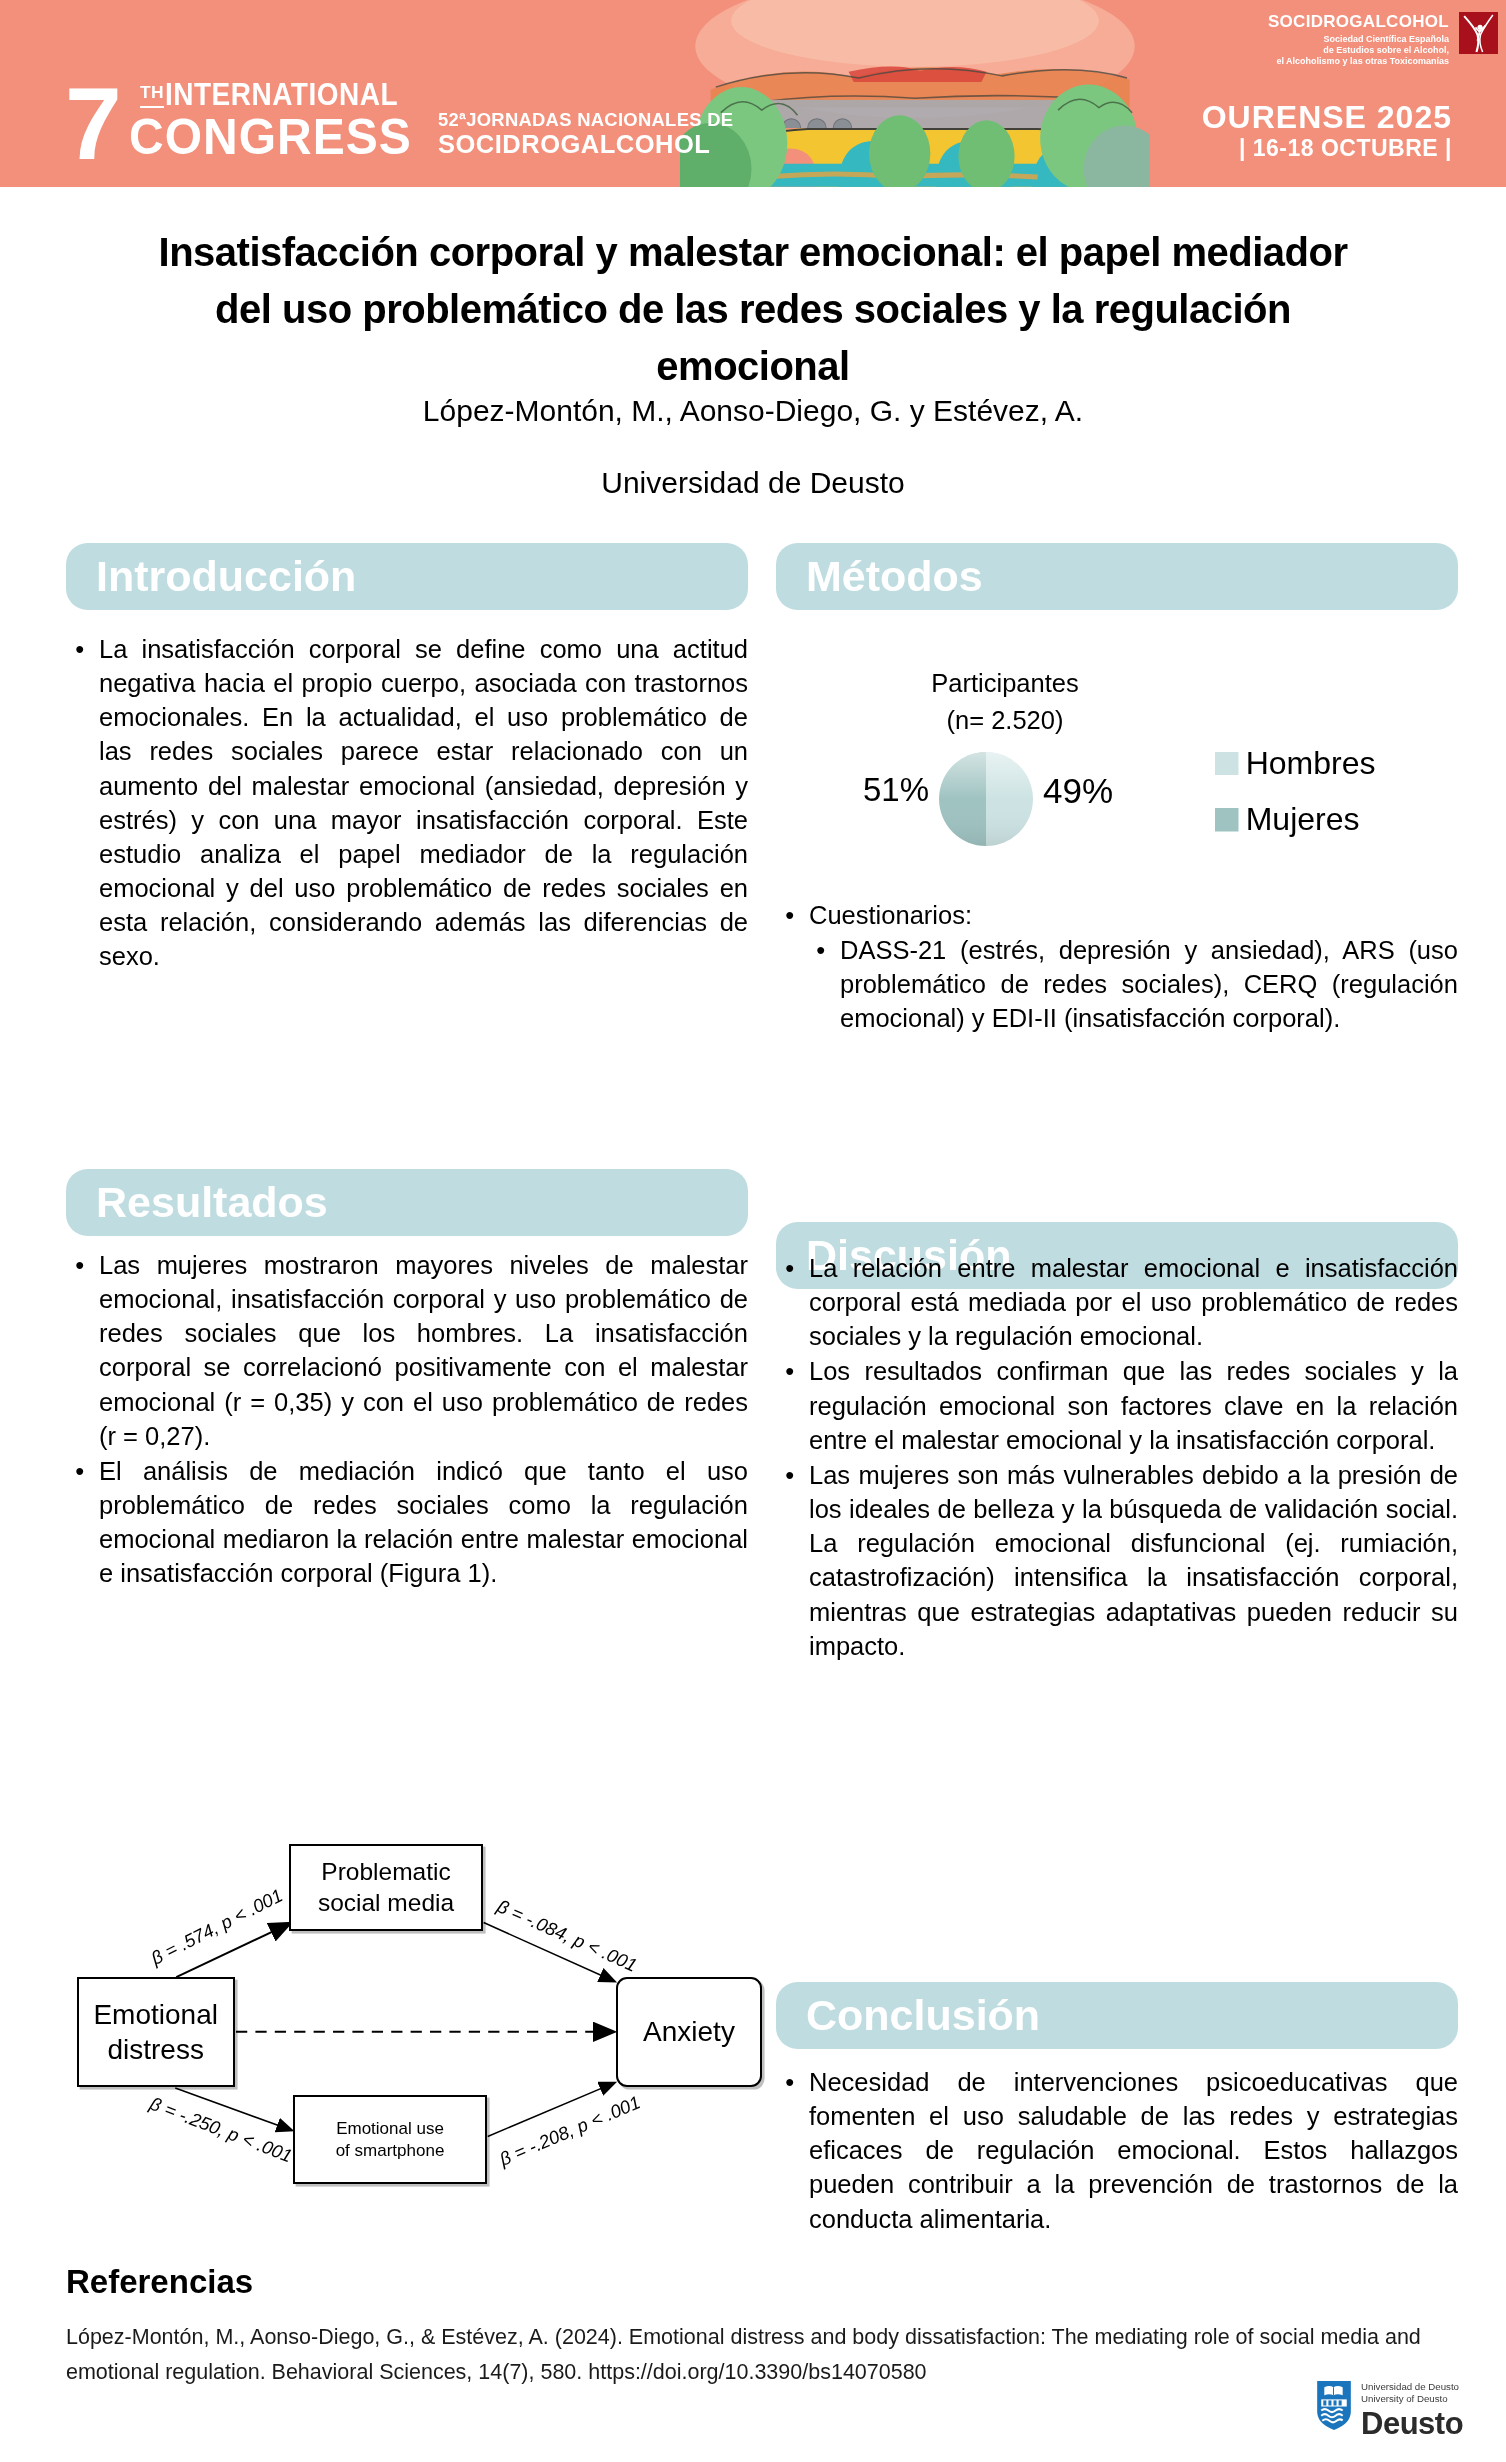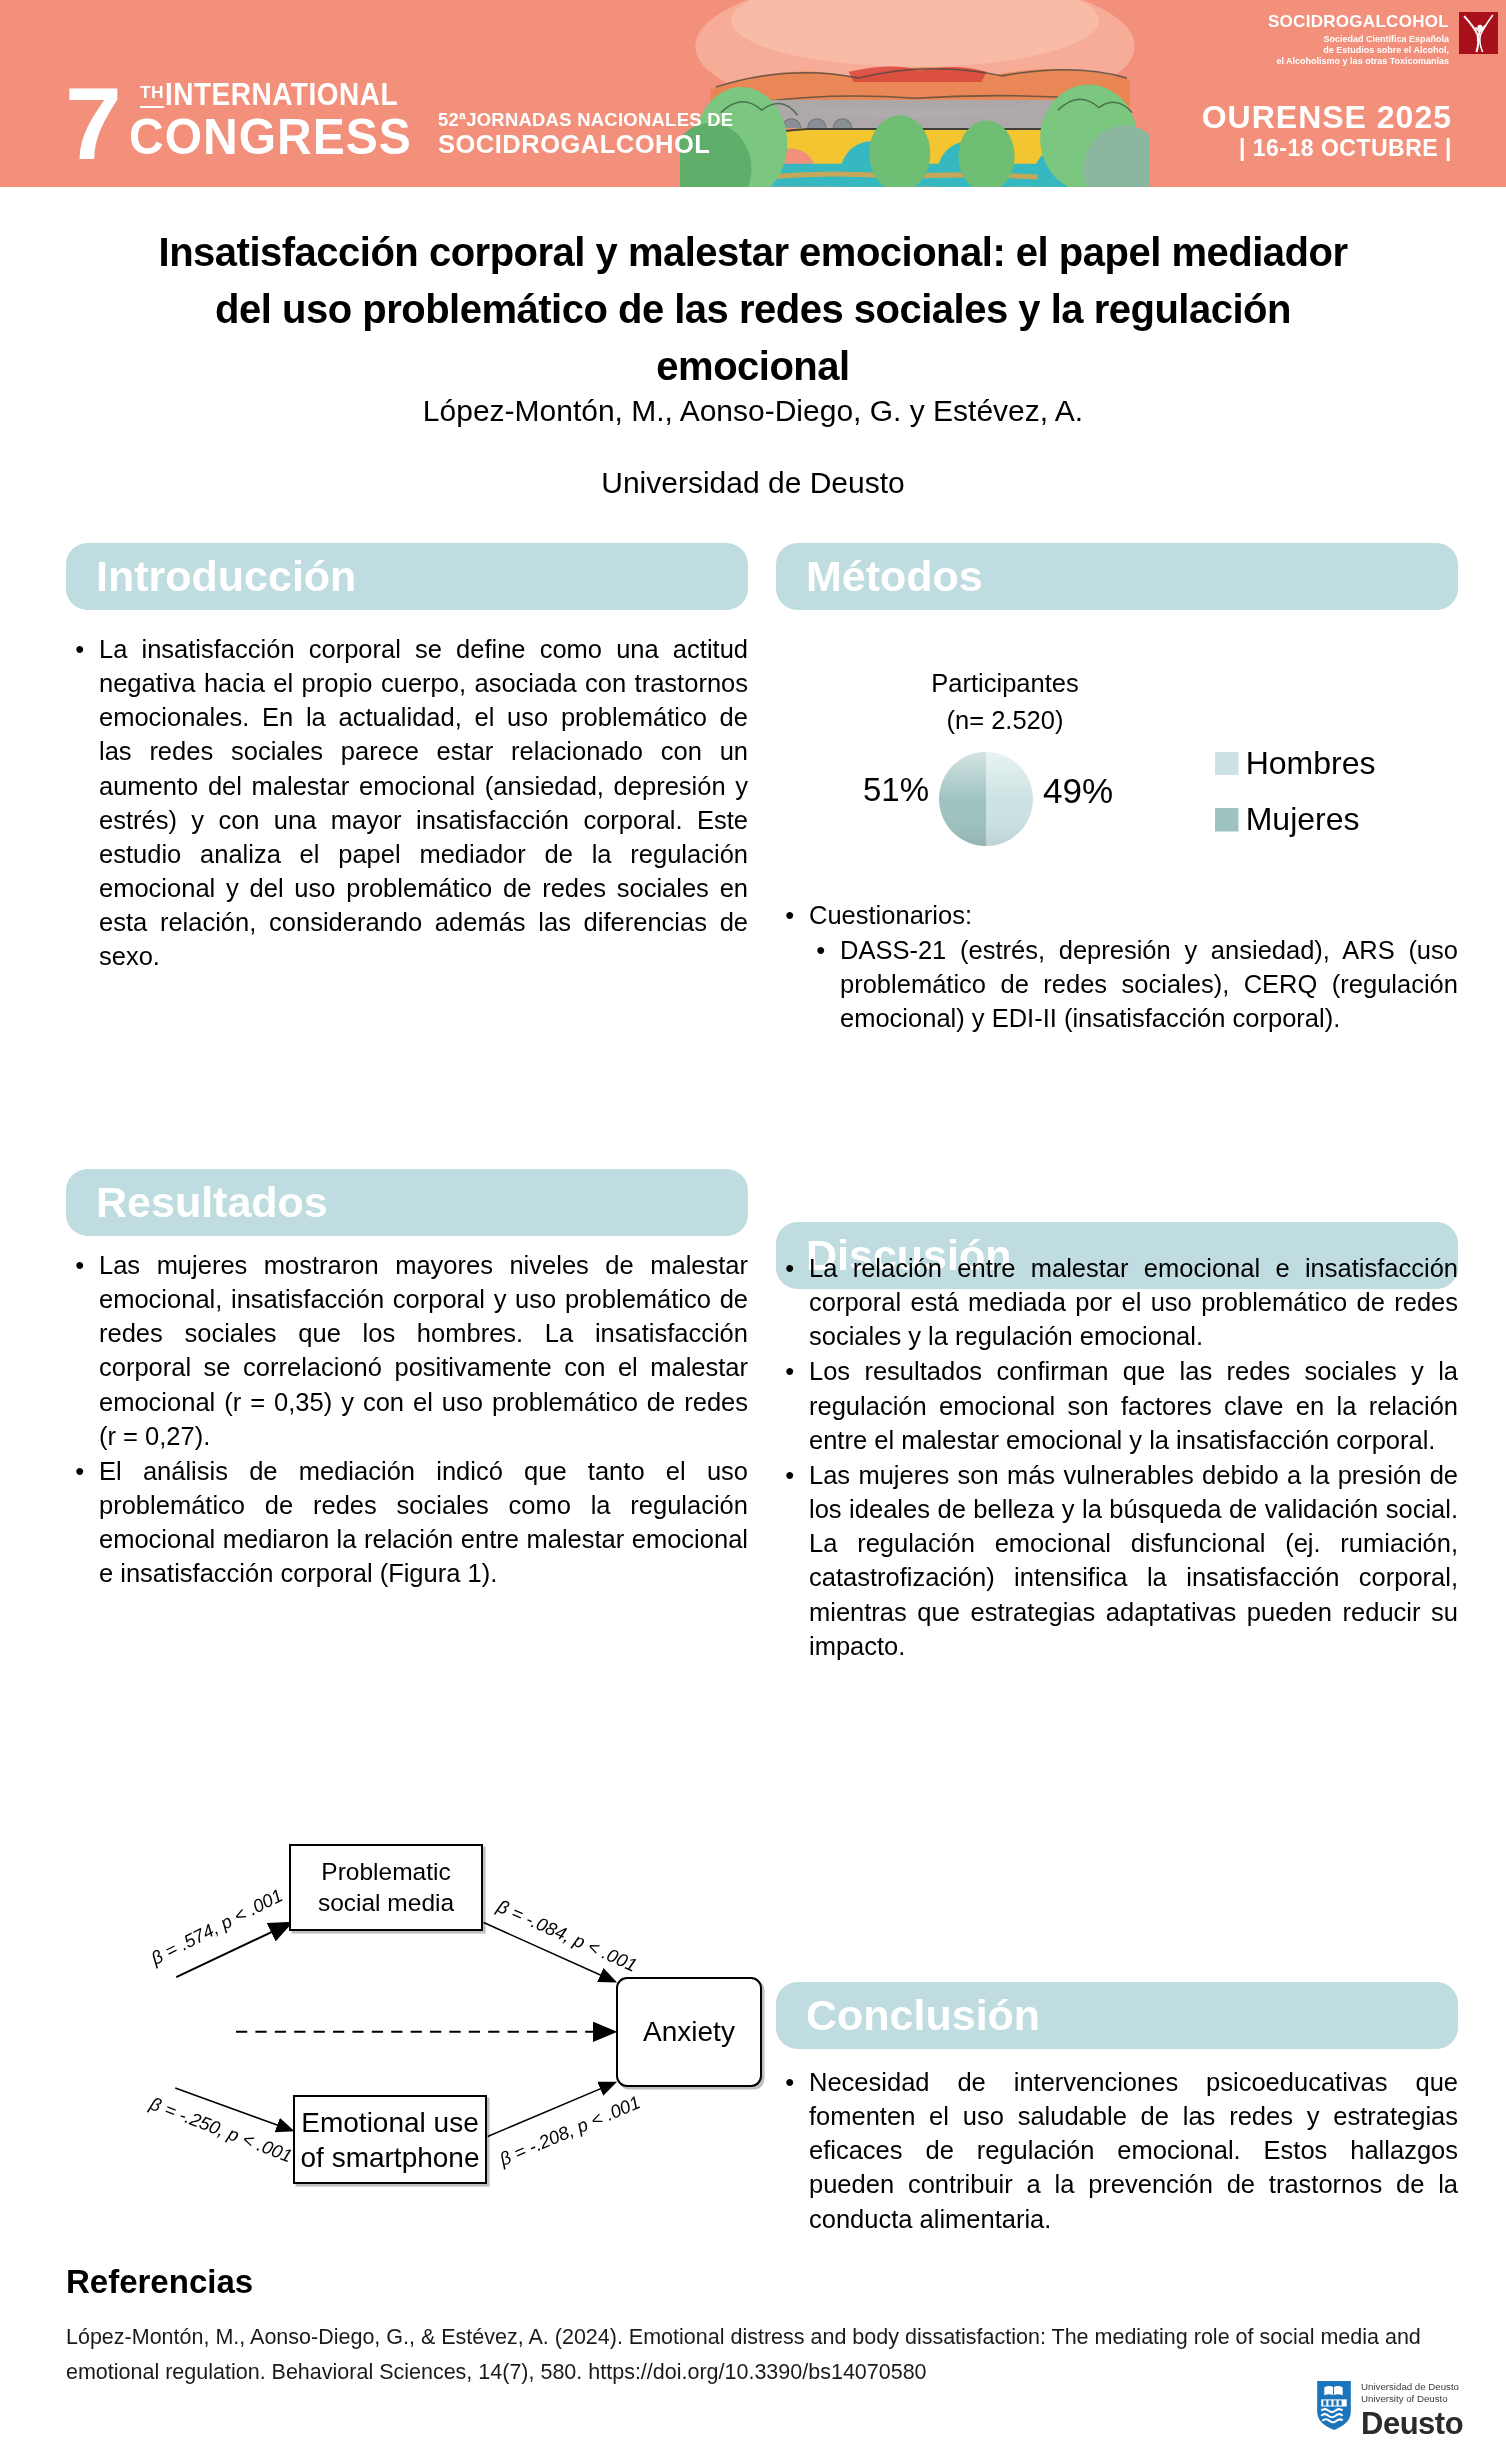--- a/index.html
+++ b/index.html
@@ -50,21 +50,21 @@
   .legend-row svg { margin-right:7.2px; }
   .legend-row .ltext { font-size:32px; color:#000; }
 
   
   .figure { position:absolute; left:69px; top:1824px; width:697px; height:388px; }
   .fig-svg { position:absolute; left:0; top:0; }
   .node { position:absolute; background:#fff; border:2px solid #000; display:flex; align-items:center; justify-content:center;
     text-align:center; white-space:pre-line; color:#000; box-shadow:2.6px 2.6px 0 rgba(0,0,0,0.25); }
   .node.ed  { left:7.7px;  top:153px; width:158px; height:110px; font-size:28px; line-height:1.25; }
   .node.psm { left:220px; top:20.4px;  width:194px; height:87px; font-size:24.5px; line-height:1.25; }
-  .node.eus { left:224px; top:271px; width:194px; height:89px; font-size:28px; line-height:1.25; }
+  .node.eus { left:224px; top:271px; width:194px; height:89px; font-size:17px; line-height:1.25; }
   .node.anx { left:547px; top:153px; width:146px; height:110px; font-size:28px;border-radius:11px; }
   .plabel { position:absolute; font-size:18.4px; font-style:italic; color:#000; width:184px; text-align:center; }
   .pl1 { left:56px; top:92px; transform:rotate(-27deg); }
   .pl2 { left:406px; top:101px; transform:rotate(24deg); }
   .pl3 { left:60px; top:295px; transform:rotate(21deg); }
   .pl4 { left:409px; top:296px; transform:rotate(-23deg); }
 
   
   .ref-heading { position:absolute; left:66px; top:2263px; font-size:33px; font-weight:bold; color:#000; }
   .ref-text { position:absolute; left:66px; top:2320px; width:1359px; font-size:21.5px; line-height:1.62; color:#1a1a1a; }
@@ -167,20 +167,22 @@
       <marker id="arrowhead" markerWidth="12" markerHeight="10" refX="10" refY="5" orient="auto">
         <polygon points="0 0, 12 5, 0 10" fill="#000"></polygon>
       </marker>
     </defs>
     <line x1="210" y1="300" x2="432" y2="195" stroke="#000" stroke-width="4" marker-end="url(#arrowhead)"></line>
     <line x1="812" y1="193" x2="1068" y2="308" stroke="#000" stroke-width="3" marker-end="url(#arrowhead)"></line>
     <line x1="208" y1="517" x2="436" y2="600" stroke="#000" stroke-width="3" marker-end="url(#arrowhead)"></line>
     <line x1="820" y1="612" x2="1068" y2="507" stroke="#000" stroke-width="3" marker-end="url(#arrowhead)"></line>
     <line x1="327" y1="407" x2="1066" y2="407" stroke="#000" stroke-width="4" stroke-dasharray="22 16" marker-end="url(#arrowhead)"></line>
   </svg>
+  <div class="node ed">Emotional
+distress</div>
   <div class="node psm">Problematic
 social media</div>
   <div class="node eus">Emotional use
 of smartphone</div>
   <div class="node anx">Anxiety</div>
   <div class="plabel pl1">β = .574, p &lt; .001</div>
   <div class="plabel pl2">β = -.084, p &lt; .001</div>
   <div class="plabel pl3">β = -.250, p &lt; .001</div>
   <div class="plabel pl4">β = -.208, p &lt; .001</div>
 </div>

